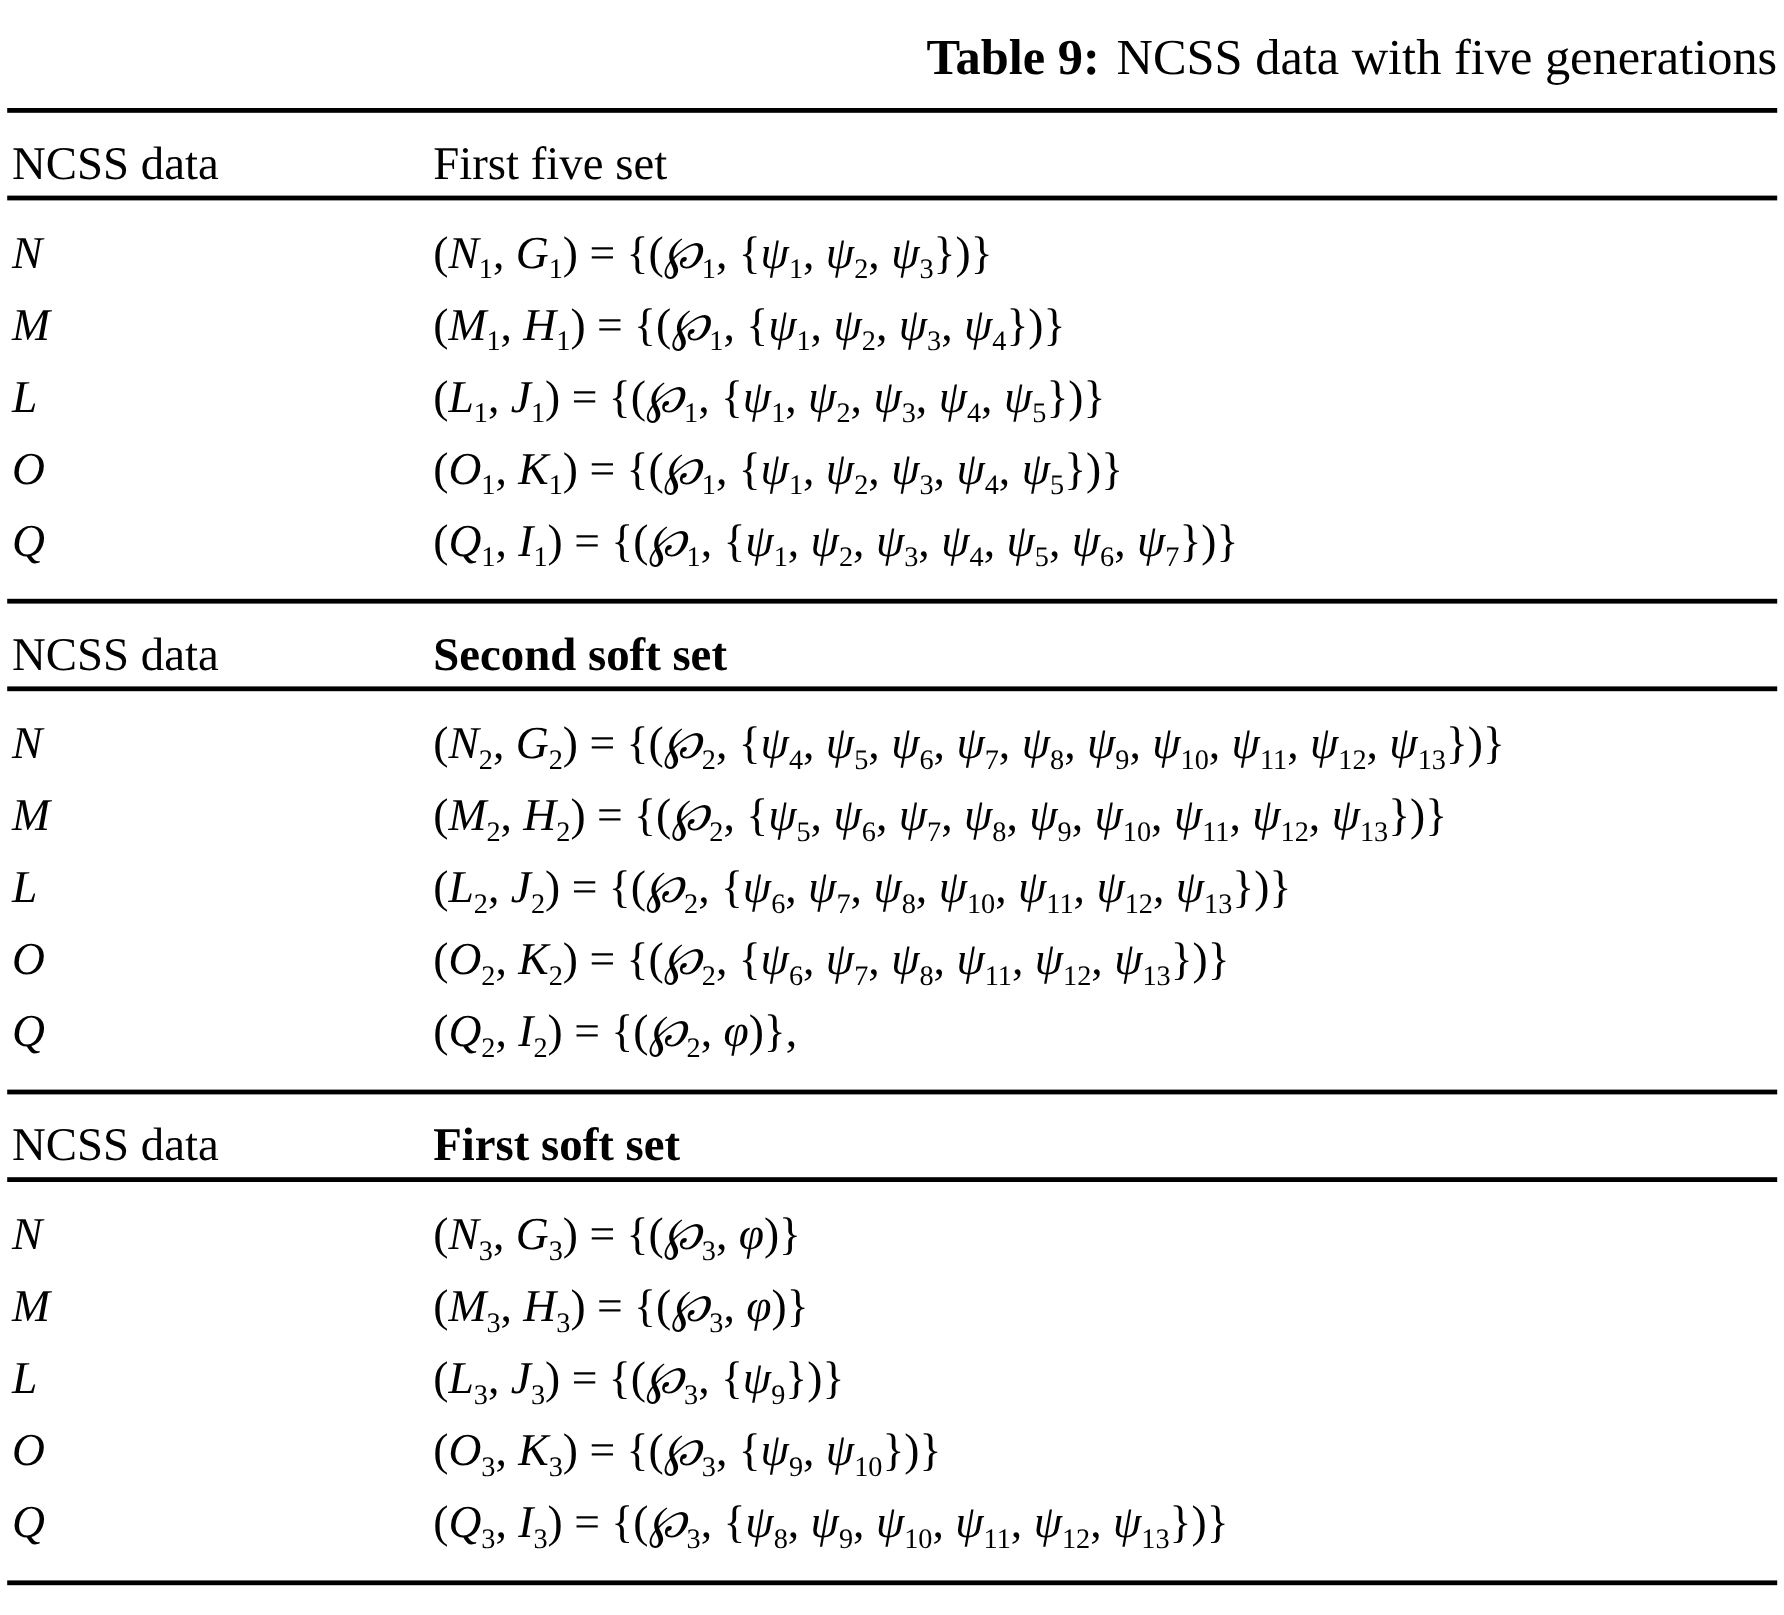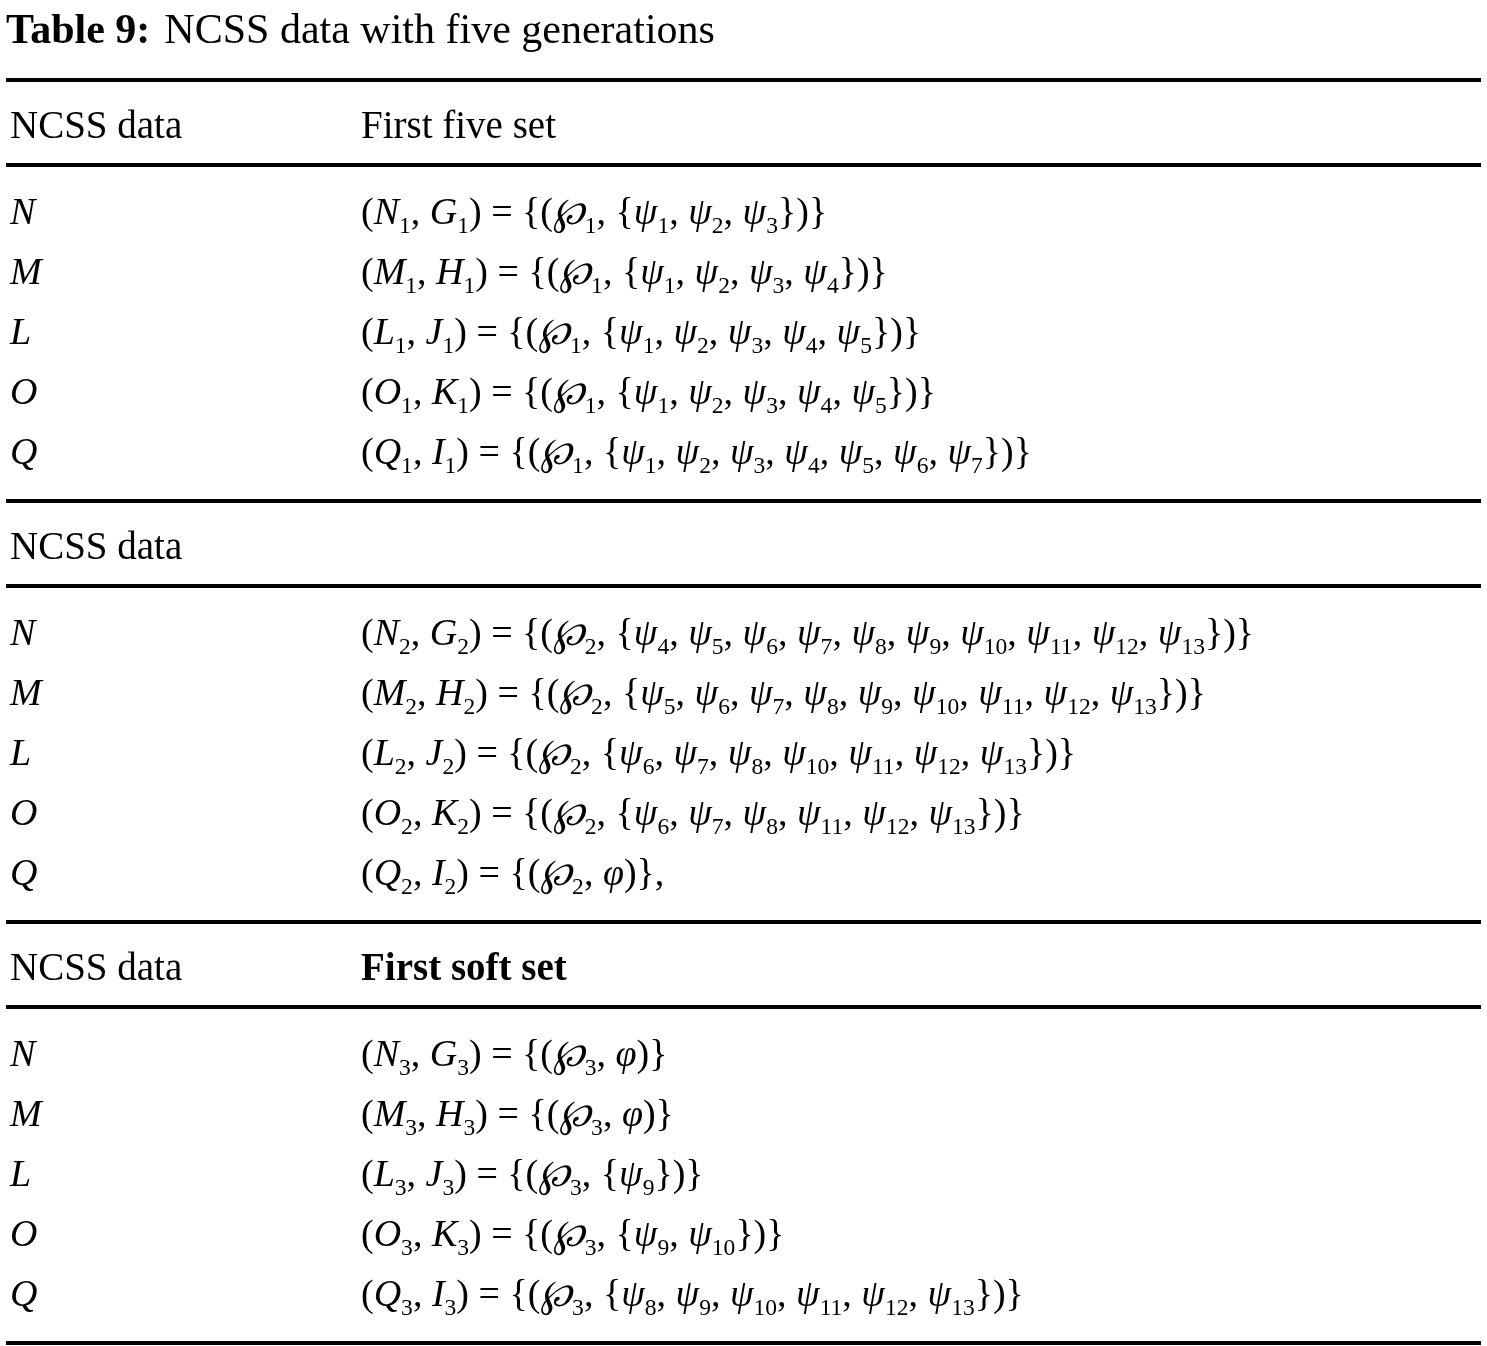--- a/index.html
+++ b/index.html
@@ -6,33 +6,33 @@
   html, body { margin: 0; padding: 0; background: #ffffff; }
   body {
     width: 1487px;
     height: 1346px;
     padding: 0 6px;
     color: #000000;
     font-family: "Liberation Serif", "DejaVu Serif", serif;
     overflow: hidden;
   }
   .title {
-    height: 78px;
-    padding-top: 0;
-    text-align: left;
+    height: 90px;
+    padding-top: 20px;
+    text-align: right;
     font-size: 42px;
     line-height: 58px;
     white-space: nowrap;
   }
   .title-prefix { font-weight: bold; margin-right: 14px; }
   .rule { border-top: 4px solid #000; height: 0; }
   .header-row {
     display: flex;
     align-items: baseline;
-    padding: 20px 0 16px 4px;
+    padding: 20px 0 4px 4px;
     font-size: 39px;
     line-height: 45px;
     white-space: nowrap;
   }
   .header-right.bold { font-weight: bold; }
   .rows { padding: 14px 0 18px 0; }
   .row {
     display: flex;
     padding-left: 4px;
     height: 60px;
@@ -86,20 +86,21 @@
     <div class="row">
       <span class="cell-label">Q</span>
       <span class="cell-formula formula">(<i>Q</i><sub>1</sub>, <i>I</i><sub>1</sub>) = {(<i>℘</i><sub>1</sub>, {<i>ψ</i><sub>1</sub>, <i>ψ</i><sub>2</sub>, <i>ψ</i><sub>3</sub>, <i>ψ</i><sub>4</sub>, <i>ψ</i><sub>5</sub>, <i>ψ</i><sub>6</sub>, <i>ψ</i><sub>7</sub>})}</span>
     </div>
   </div>
 
   <div class="rule"></div>
 
   <div class="header-row">
     <span class="cell-label">NCSS data</span>
+    <span class="header-right bold">Second soft set</span>
   </div>
   <div class="rule"></div>
   <div class="rows">
     <div class="row">
       <span class="cell-label">N</span>
       <span class="cell-formula formula">(<i>N</i><sub>2</sub>, <i>G</i><sub>2</sub>) = {(<i>℘</i><sub>2</sub>, {<i>ψ</i><sub>4</sub>, <i>ψ</i><sub>5</sub>, <i>ψ</i><sub>6</sub>, <i>ψ</i><sub>7</sub>, <i>ψ</i><sub>8</sub>, <i>ψ</i><sub>9</sub>, <i>ψ</i><sub>10</sub>, <i>ψ</i><sub>11</sub>, <i>ψ</i><sub>12</sub>, <i>ψ</i><sub>13</sub>})}</span>
     </div>
     <div class="row">
       <span class="cell-label">M</span>
       <span class="cell-formula formula">(<i>M</i><sub>2</sub>, <i>H</i><sub>2</sub>) = {(<i>℘</i><sub>2</sub>, {<i>ψ</i><sub>5</sub>, <i>ψ</i><sub>6</sub>, <i>ψ</i><sub>7</sub>, <i>ψ</i><sub>8</sub>, <i>ψ</i><sub>9</sub>, <i>ψ</i><sub>10</sub>, <i>ψ</i><sub>11</sub>, <i>ψ</i><sub>12</sub>, <i>ψ</i><sub>13</sub>})}</span>

